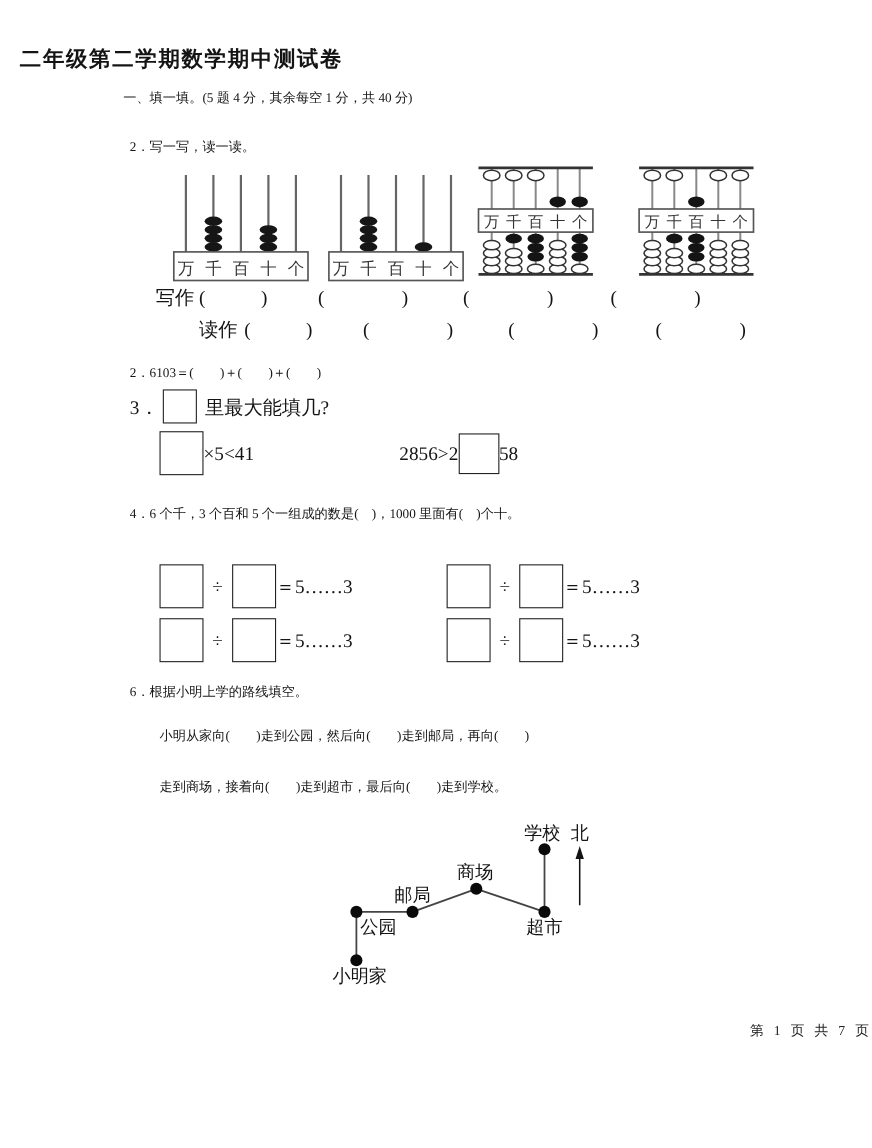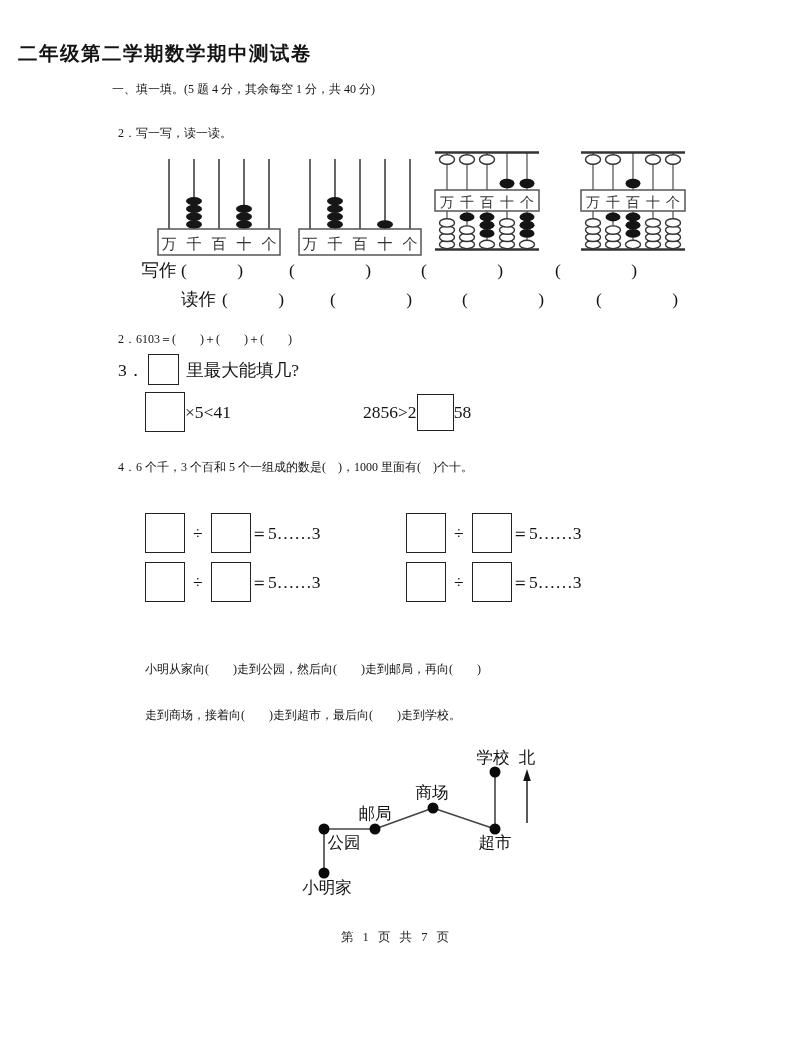--- a/index.html
+++ b/index.html
@@ -32,21 +32,21 @@
   .eqgrid {
     position:absolute; top:513px; left:145px;
     display:grid; grid-template-columns:261px auto; row-gap:9px;
   }
   .eq { display:flex; align-items:center; font-size:17.5px; white-space:pre; }
   .eq .op { margin:0 8px; }
   .gap132 { display:inline-block; width:132px; }
   .map-wrap { position:absolute; top:740px; left:280px; }
   .footer {
     position:absolute; top:929px; left:0; width:100%;
-    text-align:center; font-size:12.5px; letter-spacing:3px; color:#222;
+    text-align:right; font-size:12.5px; letter-spacing:3px; color:#222;
   }
 </style>
 </head>
 <body>
 
 <div class="page">
 
   <h1 class="title">二年级第二学期数学期中测试卷</h1>
 
   <div class="line" style="top:70px;left:112px;">一、填一填。(5 题 4 分，其余每空 1 分，共 40 分)</div>
@@ -203,20 +203,21 @@
   <div class="line" style="top:448px;left:118px;">4．6 个千，3 个百和 5 个一组成的数是(　)，1000 里面有(　)个十。</div>
 
 
   <div class="eqgrid">
     <div class="eq"><span class="sq sq40"></span><span class="op">÷</span><span class="sq sq40"></span><span>＝5……3</span></div>
     <div class="eq"><span class="sq sq40"></span><span class="op">÷</span><span class="sq sq40"></span><span>＝5……3</span></div>
     <div class="eq"><span class="sq sq40"></span><span class="op">÷</span><span class="sq sq40"></span><span>＝5……3</span></div>
     <div class="eq"><span class="sq sq40"></span><span class="op">÷</span><span class="sq sq40"></span><span>＝5……3</span></div>
   </div>
 
+  <div class="line" style="top:610px;left:118px;">6．根据小明上学的路线填空。</div>
   <div class="line" style="top:650px;left:145px;">小明从家向(　　)走到公园，然后向(　　)走到邮局，再向(　　)</div>
   <div class="line" style="top:696px;left:145px;">走到商场，接着向(　　)走到超市，最后向(　　)走到学校。</div>
 
   <div class="map-wrap" id="route-map"><svg width="300" height="172" viewBox="0 0 300 172">
         <line x1="44" y1="133" x2="44" y2="89" stroke="#444" stroke-width="1.6"></line>
         <line x1="44" y1="89" x2="95" y2="89" stroke="#444" stroke-width="1.6"></line>
         <line x1="95" y1="89" x2="153" y2="68" stroke="#444" stroke-width="1.6"></line>
         <line x1="153" y1="68" x2="215" y2="89" stroke="#444" stroke-width="1.6"></line>
         <line x1="215" y1="89" x2="215" y2="32" stroke="#444" stroke-width="1.6"></line>
         <line x1="247" y1="83" x2="247" y2="39" stroke="#141414" stroke-width="1.4"></line>

